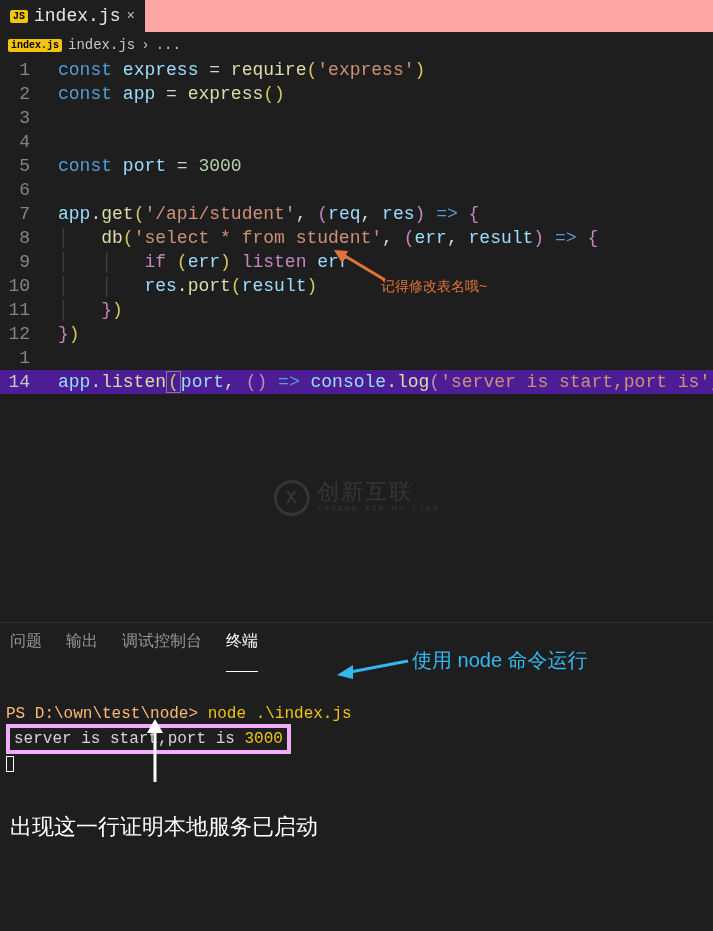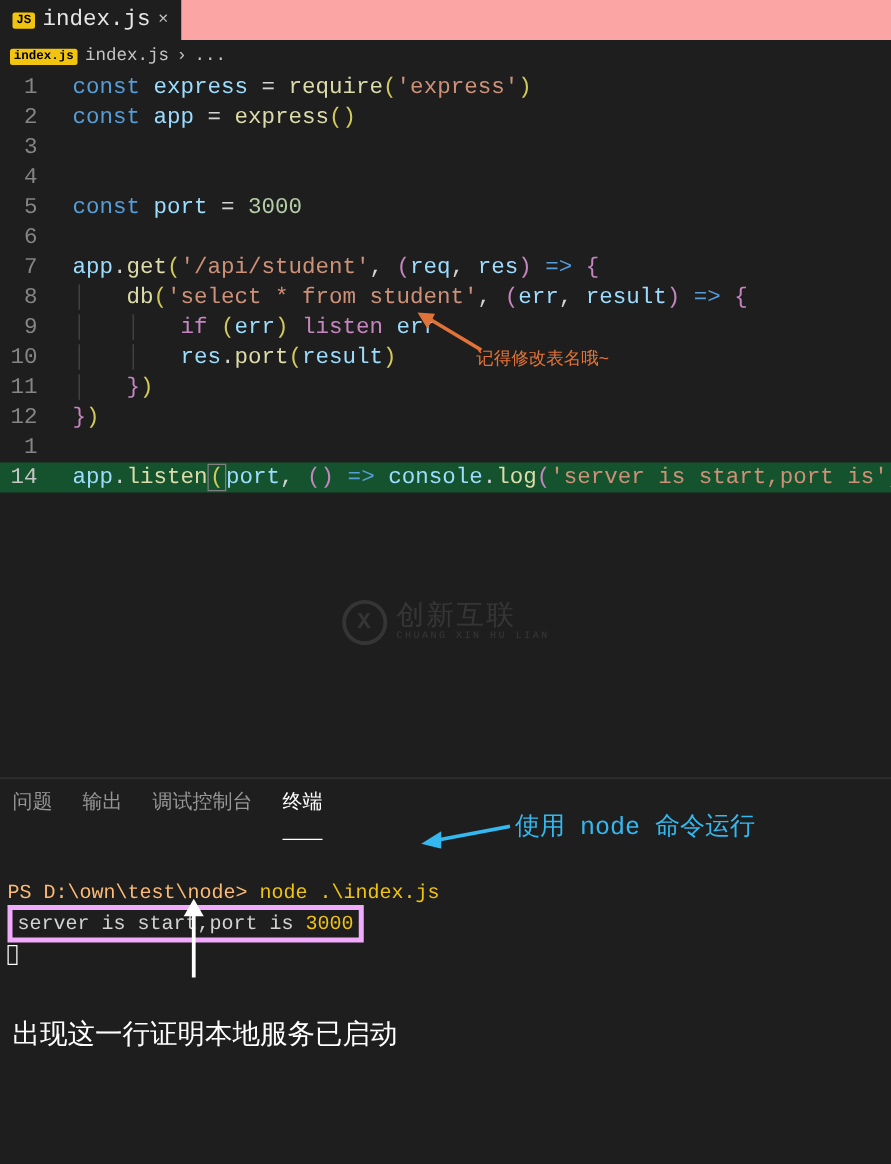--- a/index.html
+++ b/index.html
@@ -79,21 +79,21 @@
   }
   .tok-kw    { color: #569cd6; }
   .tok-var   { color: #9cdcfe; }
   .tok-func  { color: #dcdcaa; }
   .tok-str   { color: #ce9178; }
   .tok-num   { color: #b5cea8; }
   .tok-op    { color: #d4d4d4; }
   .tok-par   { color: #d2c95b; }
   .tok-par2  { color: #c586c0; }
   .indent-guide { color: #404040; }
-  .cursor-line { background: #14532d; align-items: flex-end; }
+  .cursor-line { background: #4c1d95; align-items: flex-end; }
   .hl-box {
     border: 1px solid #7f7f7f;
     padding: 0 1px;
   }
   .annotation {
     position: absolute;
     color: #e27338;
     font-family: sans-serif;
     font-size: 14px;
     pointer-events: none;
@@ -164,21 +164,21 @@
   .annotation-white {
     position: absolute;
     color: #ffffff;
     font-family: sans-serif;
     font-size: 22px;
     pointer-events: none;
   }
   .annotation-blue {
     position: absolute;
     color: #33b8f0;
-    font-family: Liberation Mono, monospace;
+    font-family: Liberation Sans, sans-serif;
     font-size: 20px;
     pointer-events: none;
   }
 </style>
 </head>
 <body>
 
 <div class="tab-bar">
   <div class="tab">
     <span class="js-badge">JS</span>

